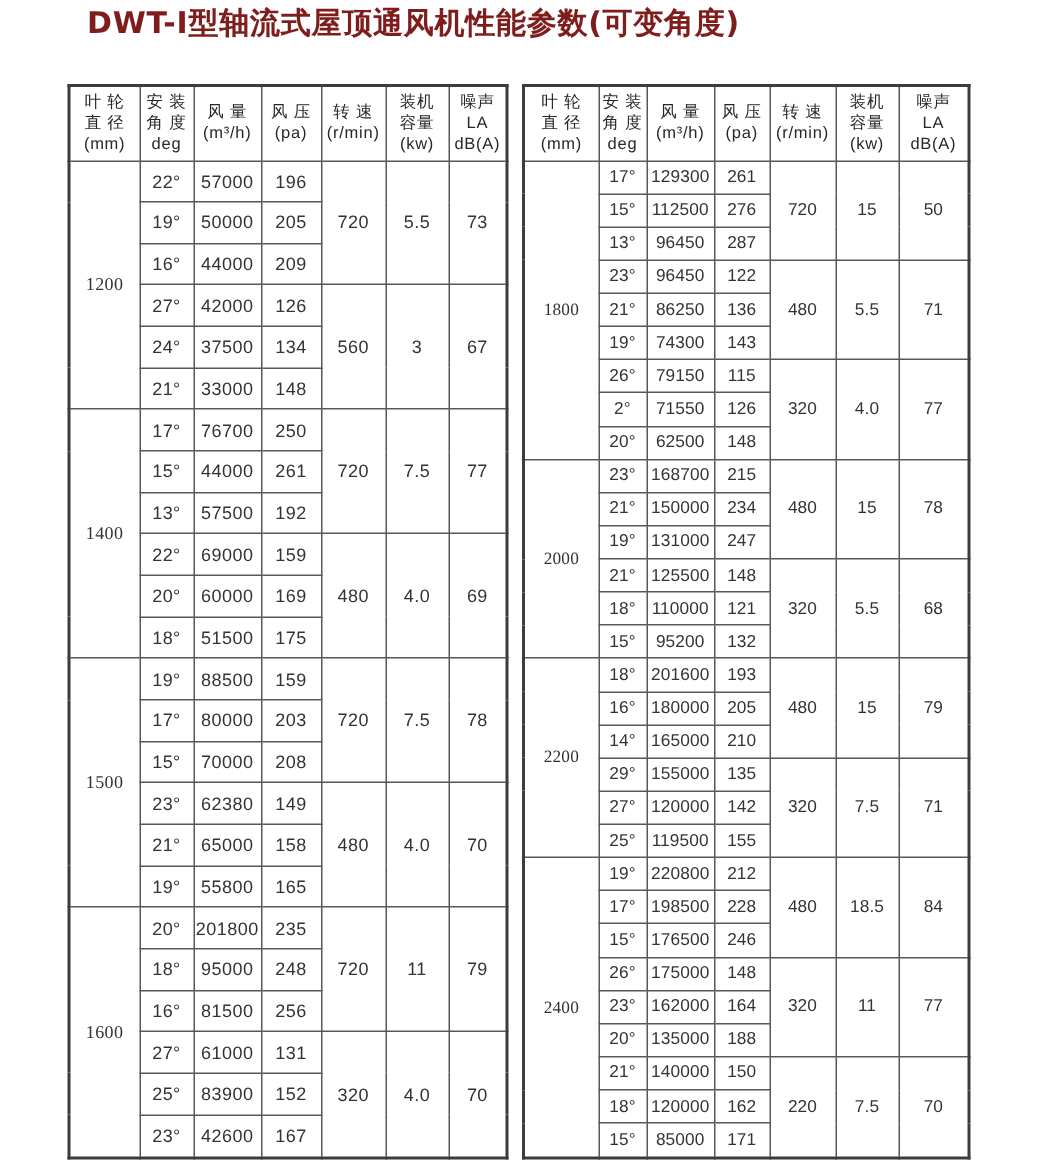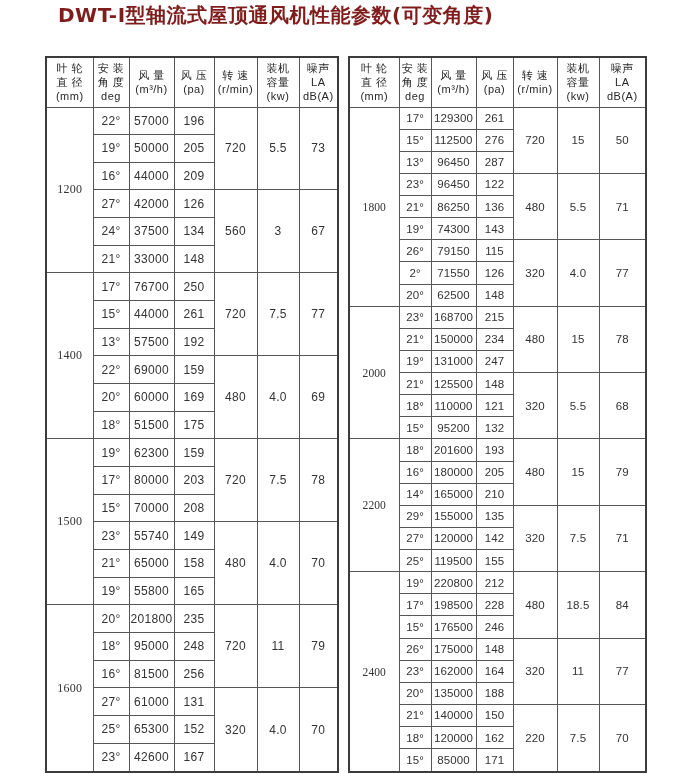--- a/index.html
+++ b/index.html
@@ -129,39 +129,39 @@
           <td>169</td>
         </tr>
         <tr>
           <td>18°</td>
           <td>51500</td>
           <td>175</td>
         </tr>
         <tr>
           <td rowspan="6" class="diam">1500</td>
           <td>19°</td>
-          <td>62300</td>
+          <td>88500</td>
           <td>159</td>
           <td rowspan="3">720</td>
           <td rowspan="3">7.5</td>
           <td rowspan="3">78</td>
         </tr>
         <tr>
           <td>17°</td>
           <td>80000</td>
           <td>203</td>
         </tr>
         <tr>
           <td>15°</td>
           <td>70000</td>
           <td>208</td>
         </tr>
         <tr>
           <td>23°</td>
-          <td>55740</td>
+          <td>62380</td>
           <td>149</td>
           <td rowspan="3">480</td>
           <td rowspan="3">4.0</td>
           <td rowspan="3">70</td>
         </tr>
         <tr>
           <td>21°</td>
           <td>65000</td>
           <td>158</td>
         </tr>
@@ -192,21 +192,21 @@
         <tr>
           <td>27°</td>
           <td>61000</td>
           <td>131</td>
           <td rowspan="3">320</td>
           <td rowspan="3">4.0</td>
           <td rowspan="3">70</td>
         </tr>
         <tr>
           <td>25°</td>
-          <td>65300</td>
+          <td>83900</td>
           <td>152</td>
         </tr>
         <tr>
           <td>23°</td>
           <td>42600</td>
           <td>167</td>
         </tr>
       </tbody>
   </table>
 

